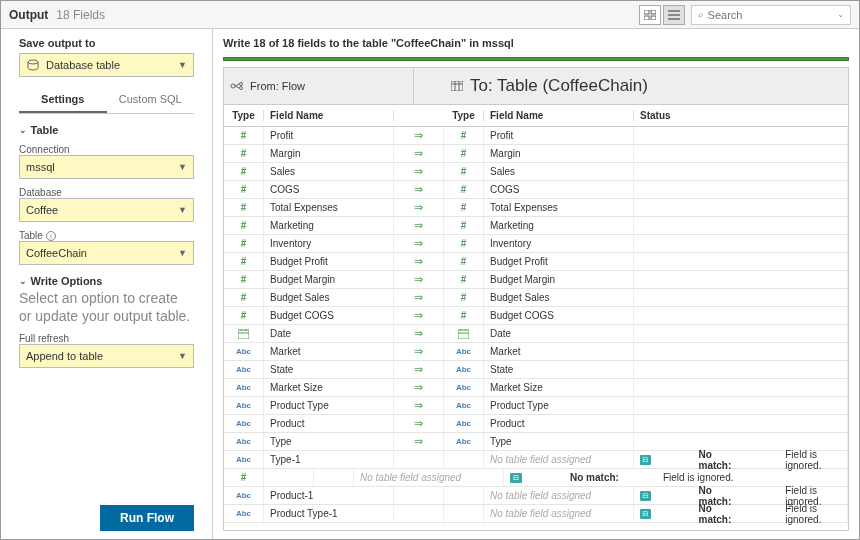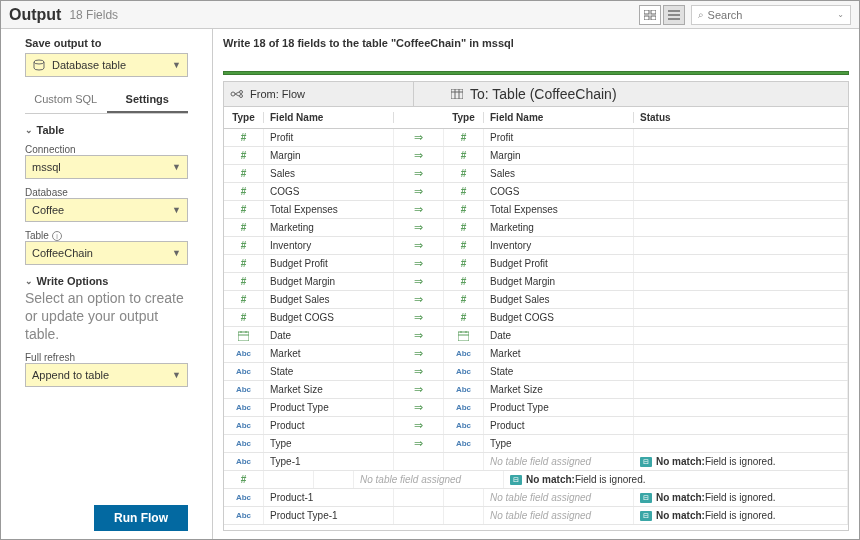--- a/index.html
+++ b/index.html
@@ -1,64 +1,64 @@
 <!DOCTYPE html>
 <html><head>
 <meta charset="utf-8">
 <style>
 * { box-sizing: border-box; margin: 0; padding: 0; font-family: -apple-system, "Segoe UI", Arial, sans-serif; }
 body { background: #fff; width: 860px; height: 540px; overflow: hidden; border: 1px solid #999; }
 .top-bar { display: flex; align-items: center; height: 28px; border-bottom: 1px solid #ccc; padding: 0 8px; background: #f6f6f6; }
-.top-title { font-size: 16px; font-weight: 600; color: #333; }
+.top-title { font-size: 12px; font-weight: 600; color: #333; }
 .top-sub { font-size: 12px; color: #888; margin-left: 8px; }
 .top-spacer { flex: 1; }
 .view-btn { width: 22px; height: 20px; border: 1px solid #aaa; background: #fff; margin-left: 2px; display: flex; align-items: center; justify-content: center; cursor: pointer; }
 .view-btn.active { background: #e0e0e0; }
 .search-box { margin-left: 6px; display: flex; align-items: center; border: 1px solid #ccc; height: 20px; padding: 0 6px; width: 160px; background: #fff; }
 .search-box input { border: none; outline: none; font-size: 11px; width: 100%; color: #666; }
 .main { display: flex; height: calc(100% - 28px); }
-.sidebar { width: 212px; border-right: 1px solid #ccc; padding: 8px 24px; display: flex; flex-direction: column; background: #fff; }
+.sidebar { width: 212px; border-right: 1px solid #ccc; padding: 8px 18px; display: flex; flex-direction: column; background: #fff; }
 .side-label { font-size: 11px; font-weight: 600; color: #333; margin-bottom: 4px; }
 .dropdown { display: flex; align-items: center; height: 24px; border: 1px solid #bbb; padding: 0 6px; font-size: 11px; color: #333; background: #fef9c3; cursor: pointer; }
 .dropdown .dd-icon { width: 14px; margin-right: 6px; display: flex; align-items: center; justify-content: center; }
 .dropdown .chev { margin-left: auto; font-size: 9px; color: #666; }
 .tabs { display: flex; margin-top: 10px; border-bottom: 1px solid #ccc; }
 .tab { flex: 1; text-align: center; font-size: 11px; padding: 6px 0; color: #777; cursor: pointer; }
 .tab.active { color: #333; font-weight: 600; border-bottom: 2px solid #666; }
 .section-head { display: flex; align-items: center; font-size: 11px; font-weight: 600; color: #333; margin-top: 10px; cursor: pointer; }
 .section-head .caret { font-size: 9px; margin-right: 4px; color: #666; }
 .field-label { font-size: 10px; color: #555; margin-top: 8px; }
 .field-label .info { display: inline-block; width: 10px; height: 10px; border: 1px solid #888; border-radius: 50%; font-size: 7px; text-align: center; line-height: 9px; margin-left: 3px; color: #888; }
 .help-text { font-size: 14px; color: #888; margin-top: 2px; line-height: 1.3; }
 .run-btn { background: #0369a1; color: #fff; border: none; font-size: 12px; font-weight: 600; padding: 6px 20px; margin-top: auto; align-self: flex-end; cursor: pointer; }
 .content { flex: 1; padding: 8px 10px; overflow: hidden; display: flex; flex-direction: column; }
-.write-desc { font-size: 11px; font-weight: 600; color: #333; padding-bottom: 22px; }
+.write-desc { font-size: 11px; font-weight: 600; color: #333; padding-bottom: 8px; }
 .green-bar { height: 4px; background: #4b9b3f; border: 1px solid #3a7a30; margin-bottom: 6px; }
-.mapping-head { display: flex; background: #eee; border: 1px solid #ccc; height: 26px; align-items: center; }
+.mapping-head { display: flex; background: #eee; border: 1px solid #ccc; height: 38px; align-items: center; }
 .mh-left { width: 190px; display: flex; align-items: center; padding-left: 6px; font-size: 11px; color: #333; border-right: 1px solid #ccc; height: 100%; }
 .mh-arrow { width: 30px; }
-.mh-right { flex: 1; display: flex; align-items: center; padding-left: 6px; font-size: 14px; color: #333; }
+.mh-right { flex: 1; display: flex; align-items: center; padding-left: 6px; font-size: 17px; color: #333; }
 .mh-icon { width: 14px; height: 12px; margin-right: 6px; display: flex; align-items: center; justify-content: center; }
 .col-head { display: flex; height: 22px; border-left: 1px solid #ccc; border-right: 1px solid #ccc; border-bottom: 1px solid #ccc; align-items: center; font-size: 10px; font-weight: 600; color: #333; }
 .c-type { width: 40px; text-align: center; border-right: 1px solid #ddd; }
 .c-fname-l { width: 130px; padding-left: 6px; border-right: 1px solid #ddd; }
 .c-arrow { width: 50px; border-right: 1px solid #ddd; }
 .c-type2 { width: 40px; text-align: center; border-right: 1px solid #ddd; }
 .c-fname-r { width: 150px; padding-left: 6px; border-right: 1px solid #ddd; }
 .c-status { flex: 1; padding-left: 6px; }
 .rows { overflow-y: auto; flex: 1; border-left: 1px solid #ccc; border-right: 1px solid #ccc; border-bottom: 1px solid #ccc; }
 .row { display: flex; height: 18px; align-items: center; font-size: 10px; color: #333; border-bottom: 1px solid #e5e5e5; }
 .row > div { border-right: 1px solid #eee; height: 100%; display: flex; align-items: center; }
 .row .c-type, .row .c-type2 { justify-content: center; }
 .type-num { color: #5a9e5c; font-weight: 600; }
 .type-date { color: #5a9e5c; font-size: 9px; }
 .type-abc { color: #4a7fb5; font-size: 8px; font-weight: 600; }
 .arrow-icon { color: #5a9e5c; font-size: 11px; margin: 0 auto; }
 .no-assign { color: #aaa; font-style: italic; }
-.status-badge { display: inline-flex; align-items: center; }
+.status-badge { display: inline-flex; align-items: center; gap: 44px; }
 .status-icon { width: 12px; height: 10px; background: #3aa6a6; margin-right: 4px; display: flex; align-items: center; justify-content: center; color: #fff; font-size: 7px; border-radius: 1px; }
 .bold { font-weight: 600; }
 svg { display: block; }
 </style>
 </head>
 <body>
 
 <div class="top-bar">
   <span class="top-title">Output</span>
   <span class="top-sub">18 Fields</span>
@@ -93,22 +93,22 @@
         <svg width="12" height="12">
             <ellipse cx="6" cy="3" rx="5" ry="2" fill="none" stroke="#666"></ellipse>
             <path d="M1 3 v6 a5 2 0 0 0 10 0 v-6" fill="none" stroke="#666"></path>
           </svg>
       </span>
       <span>Database table</span>
       <span class="chev">▼</span>
     </div>
 
     <div class="tabs">
+      <div class="tab active">Settings</div>
       <div class="tab">Custom SQL</div>
-      <div class="tab active">Settings</div>
     </div>
 
     <div class="section-head">
       <span class="caret">⌄</span>
       <span>Table</span>
     </div>
 
     <div class="field-label">Connection</div>
     <div class="dropdown">
       <span>mssql</span>

